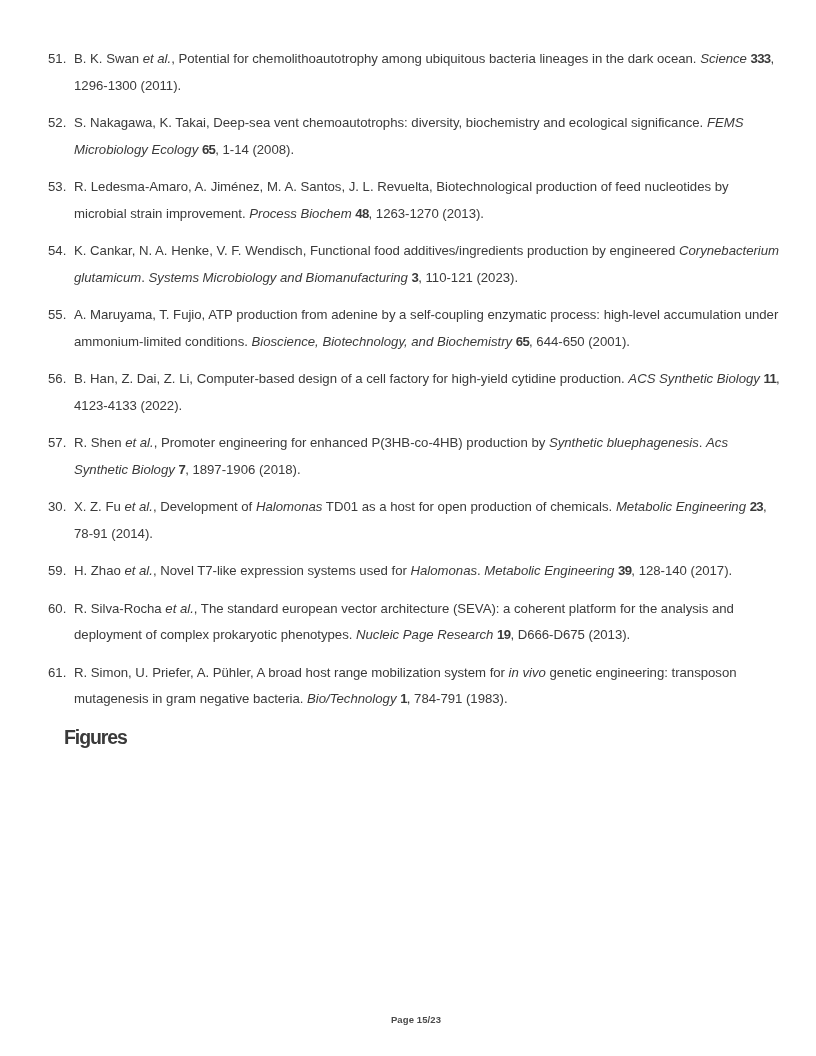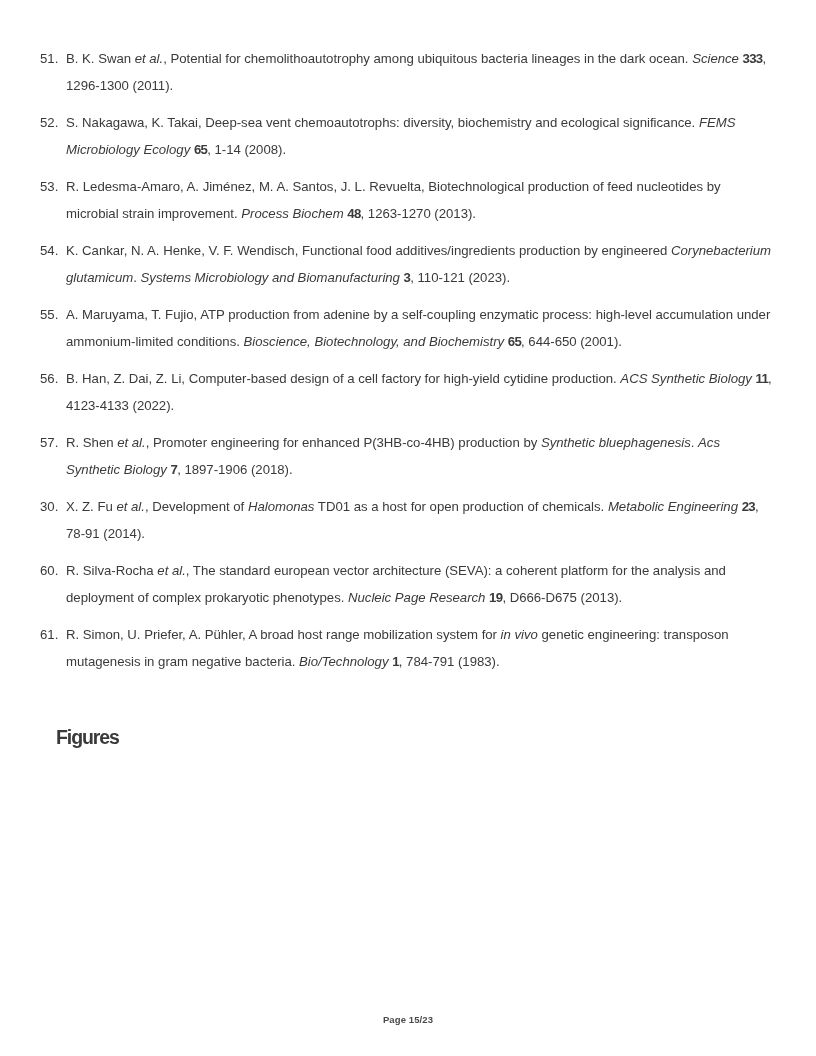--- a/index.html
+++ b/index.html
@@ -12,21 +12,21 @@
     width: 816px;
     height: 1056px;
     position: relative;
     font-family: "Liberation Sans", sans-serif;
     color: #3a3a3a;
     overflow: hidden;
   }
 
   .page {
     position: absolute;
-    top: 0; left: 0;
+    top: 0; left: 8px;
     width: 648px;
     height: 1056px;
     background: #ffffff;
   }
 
   .content {
     position: absolute;
     left: 40px;
     top: 46px;
     width: 736px;
@@ -133,20 +133,24 @@
         </li>
         <li class="ref-item">
           <span class="ref-num">57.</span>
           <span class="ref-text">R. Shen <i>et al.</i>, Promoter engineering for enhanced P(3HB-co-4HB) production by <i>Synthetic bluephagenesis</i>. <i>Acs Synthetic Biology</i> <b>7</b>, 1897-1906 (2018).</span>
         </li>
         <li class="ref-item">
           <span class="ref-num">30.</span>
           <span class="ref-text">X. Z. Fu <i>et al.</i>, Development of <i>Halomonas</i> TD01 as a host for open production of chemicals. <i>Metabolic Engineering</i> <b>23</b>, 78-91 (2014).</span>
         </li>
         <li class="ref-item">
+          <span class="ref-num">59.</span>
+          <span class="ref-text">H. Zhao <i>et al.</i>, Novel T7-like expression systems used for <i>Halomonas</i>. <i>Metabolic Engineering</i> <b>39</b>, 128-140 (2017).</span>
+        </li>
+        <li class="ref-item">
           <span class="ref-num">60.</span>
           <span class="ref-text">R. Silva-Rocha <i>et al.</i>, The standard european vector architecture (SEVA): a coherent platform for the analysis and deployment of complex prokaryotic phenotypes. <i>Nucleic Page Research</i> <b>19</b>, D666-D675 (2013).</span>
         </li>
         <li class="ref-item">
           <span class="ref-num">61.</span>
           <span class="ref-text">R. Simon, U. Priefer, A. Pühler, A broad host range mobilization system for <i>in vivo</i> genetic engineering: transposon mutagenesis in gram negative bacteria. <i>Bio/Technology</i> <b>1</b>, 784-791 (1983).</span>
         </li>
       </ol>
   </div>
 

